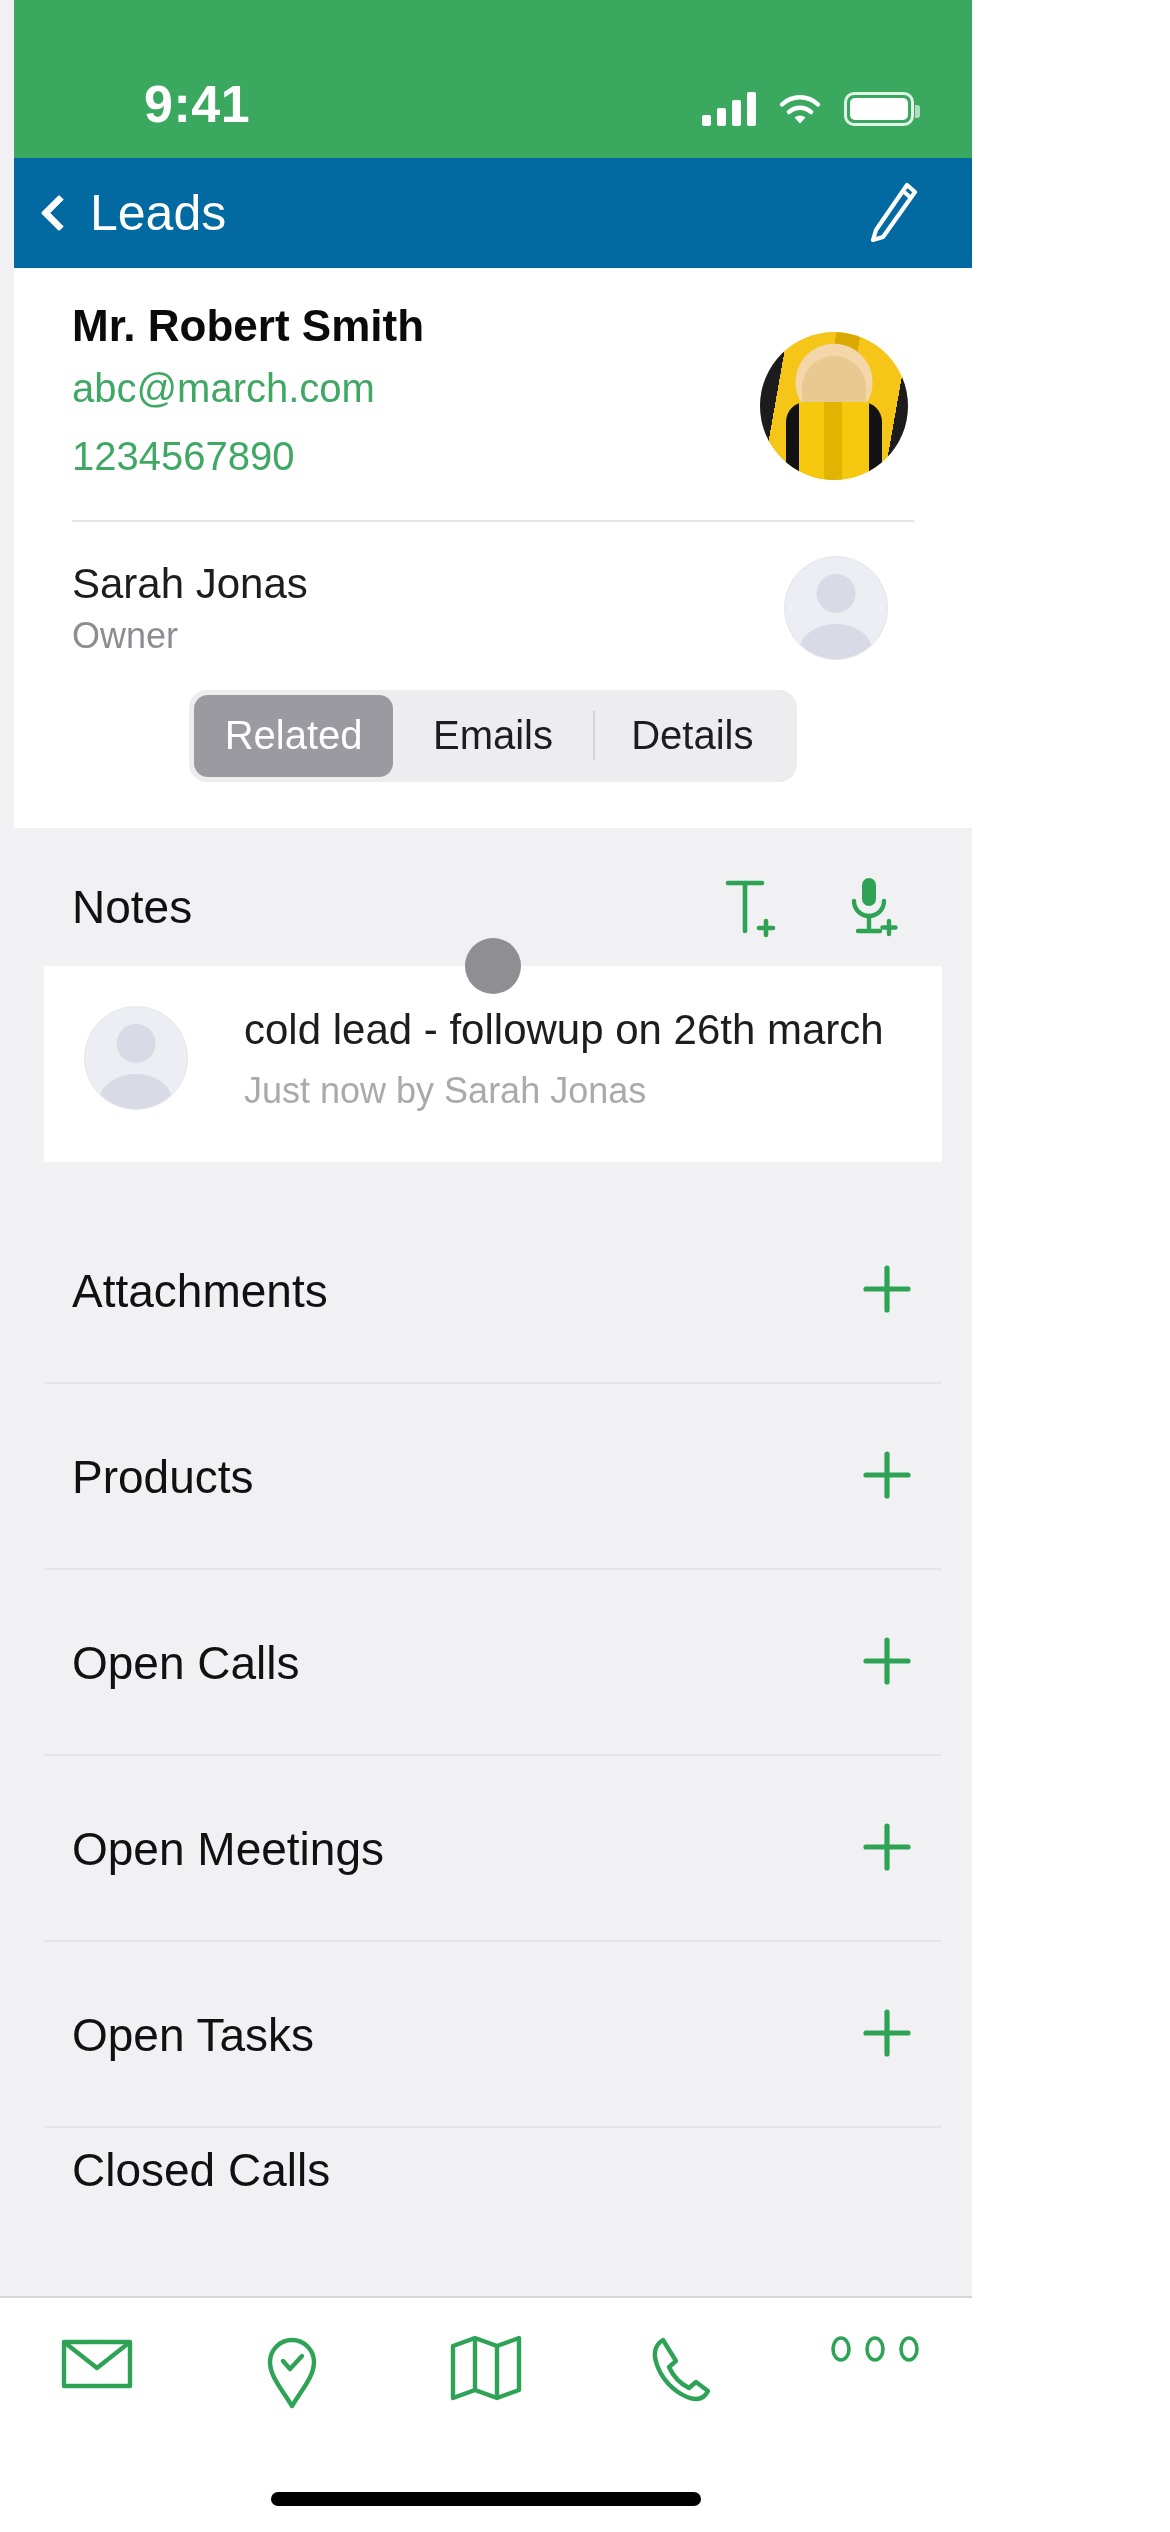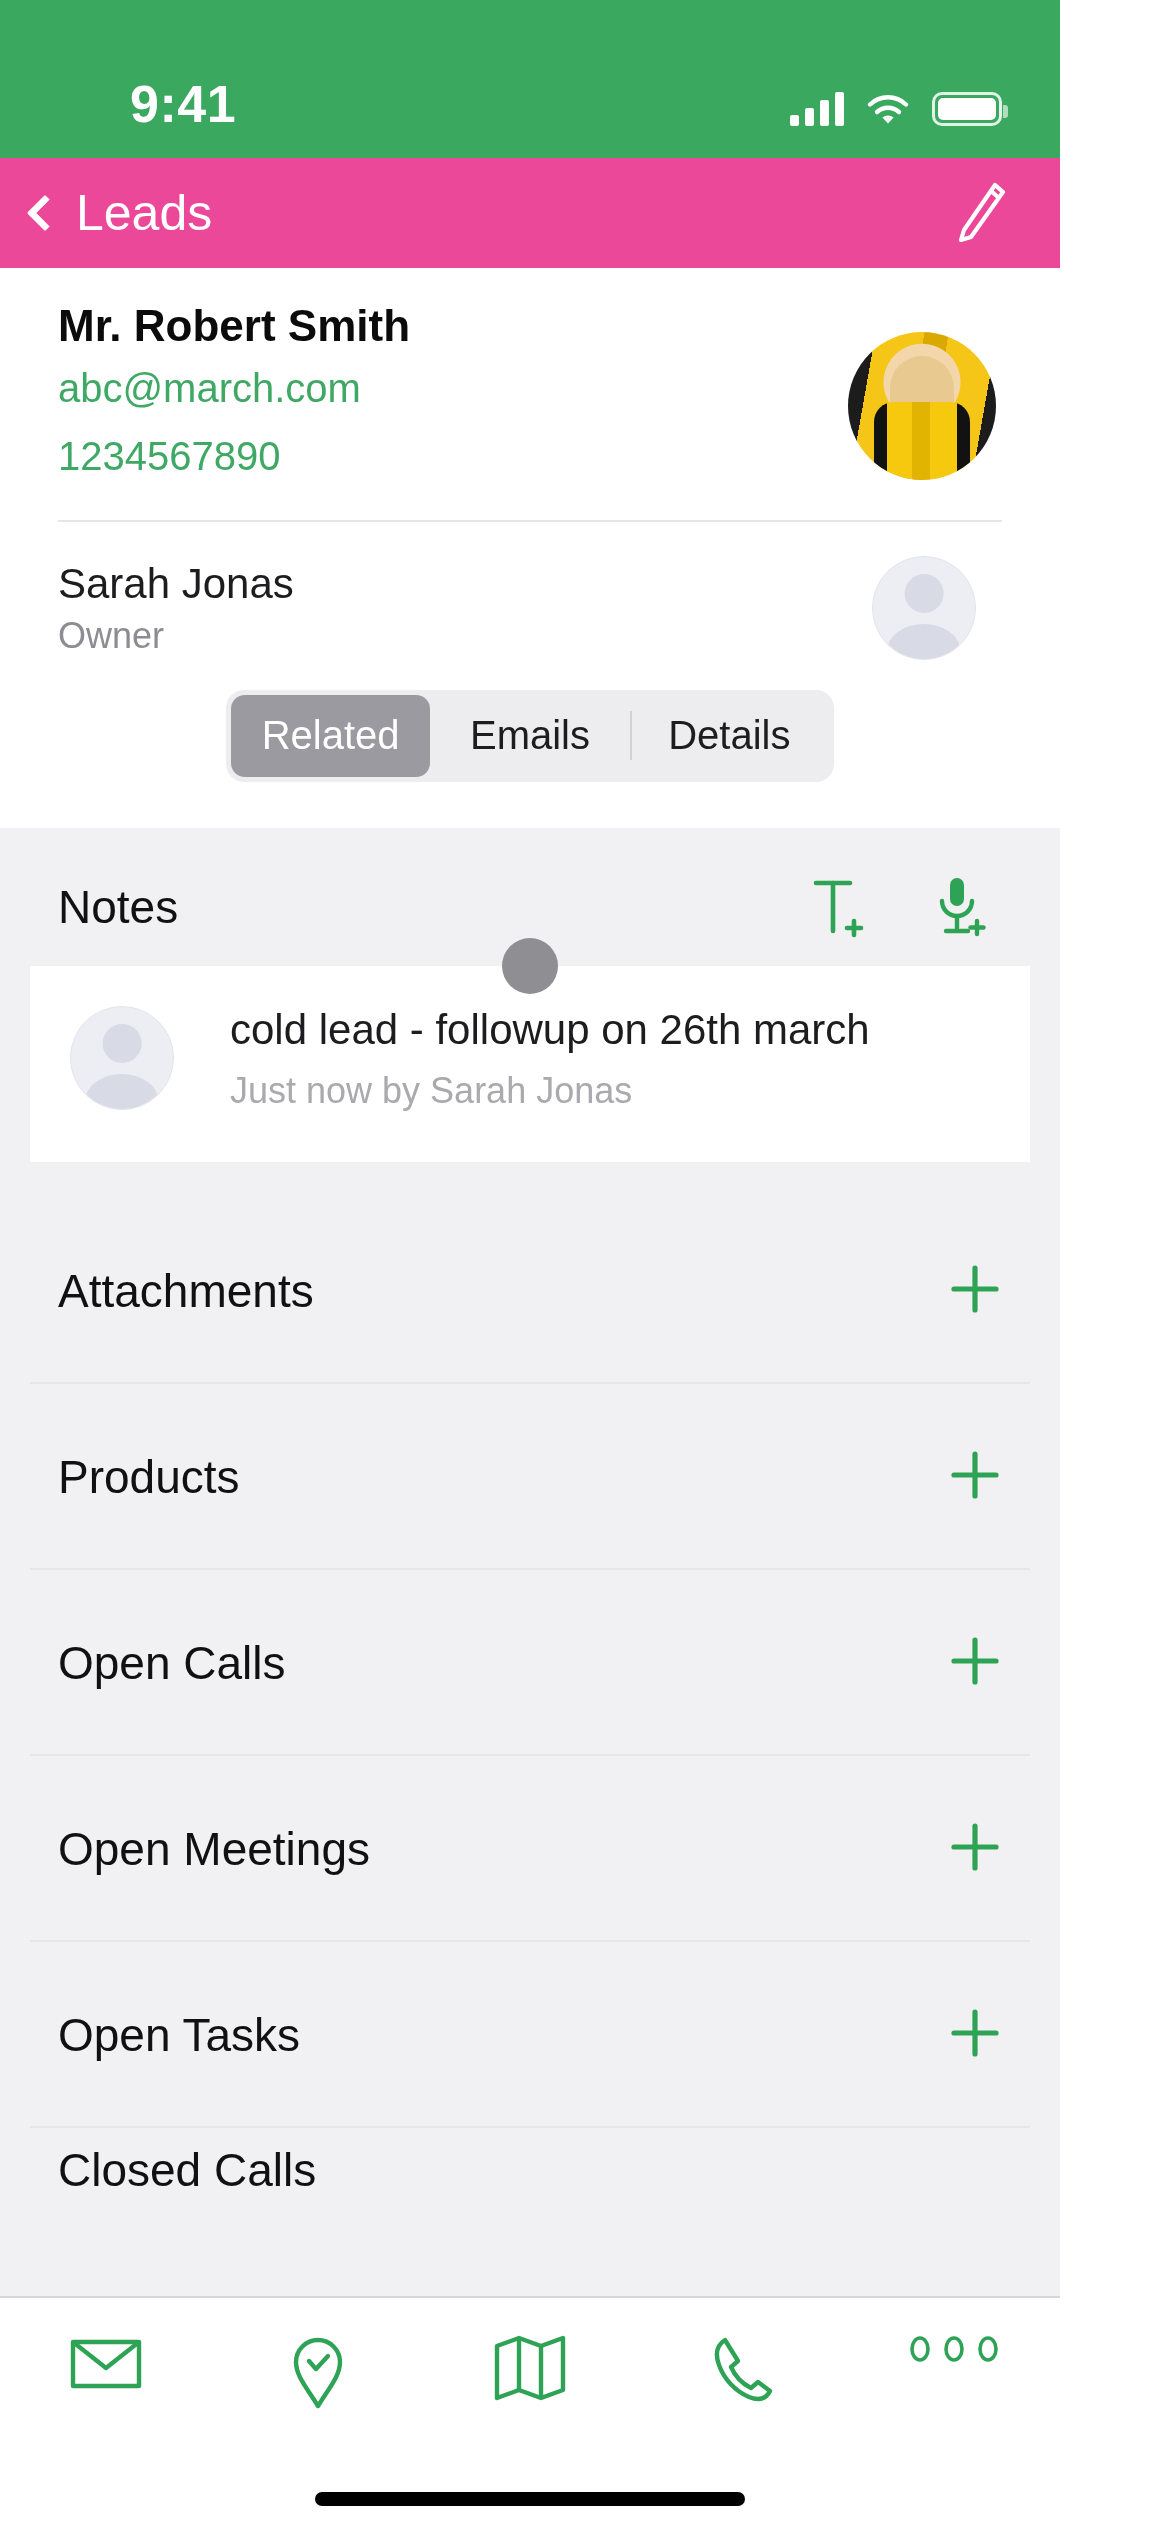--- a/index.html
+++ b/index.html
@@ -3,21 +3,21 @@
 <meta charset="utf-8">
 <style>
   * { margin:0; padding:0; box-sizing:border-box; }
   html, body { width:1170px; height:2532px; }
   body {
     font-family:"Liberation Sans", sans-serif;
     background:#ffffff;
     overflow:hidden;
     position:relative;
   }
-  .phone { width:1060px; height:2532px; position:relative; background:#F1F0F3; }
+  .phone { width:972px; height:2532px; position:relative; background:#F1F0F3;padding-left:14px; }
 
   
   .statusbar {
     height:158px; background:#3AA85F; position:relative;
     display:flex; align-items:flex-end; padding:0 58px 28px 58px;
   }
   .status-time {
     color:#fff; font-size:52px; font-weight:600; letter-spacing:0.5px;
     margin-left:72px; line-height:1;
   }
@@ -36,21 +36,21 @@
     border-radius:10px; position:relative; padding:3px;
   }
   .batt::after{
     content:""; position:absolute; right:-9px; top:10px; width:5px; height:13px;
     background:rgba(255,255,255,.6); border-radius:0 3px 3px 0;
   }
   .batt span{ display:block; width:100%; height:100%; background:#fff; border-radius:5px; }
 
   
   .navbar {
-    height:110px; background:#ec4899; display:flex; align-items:center;
+    height:110px; background:#0369a1; display:flex; align-items:center;
     padding:0 52px 0 22px;
   }
   .nav-back { display:flex; align-items:center; gap:18px; cursor:pointer; }
   .chev {
     width:26px; height:26px; border-left:7px solid #fff; border-bottom:7px solid #fff;
     transform:rotate(45deg); margin-left:10px; border-radius:2px;
   }
   .nav-title { color:#fff; font-size:50px; font-weight:400; }
   .nav-edit { margin-left:auto; }
 

